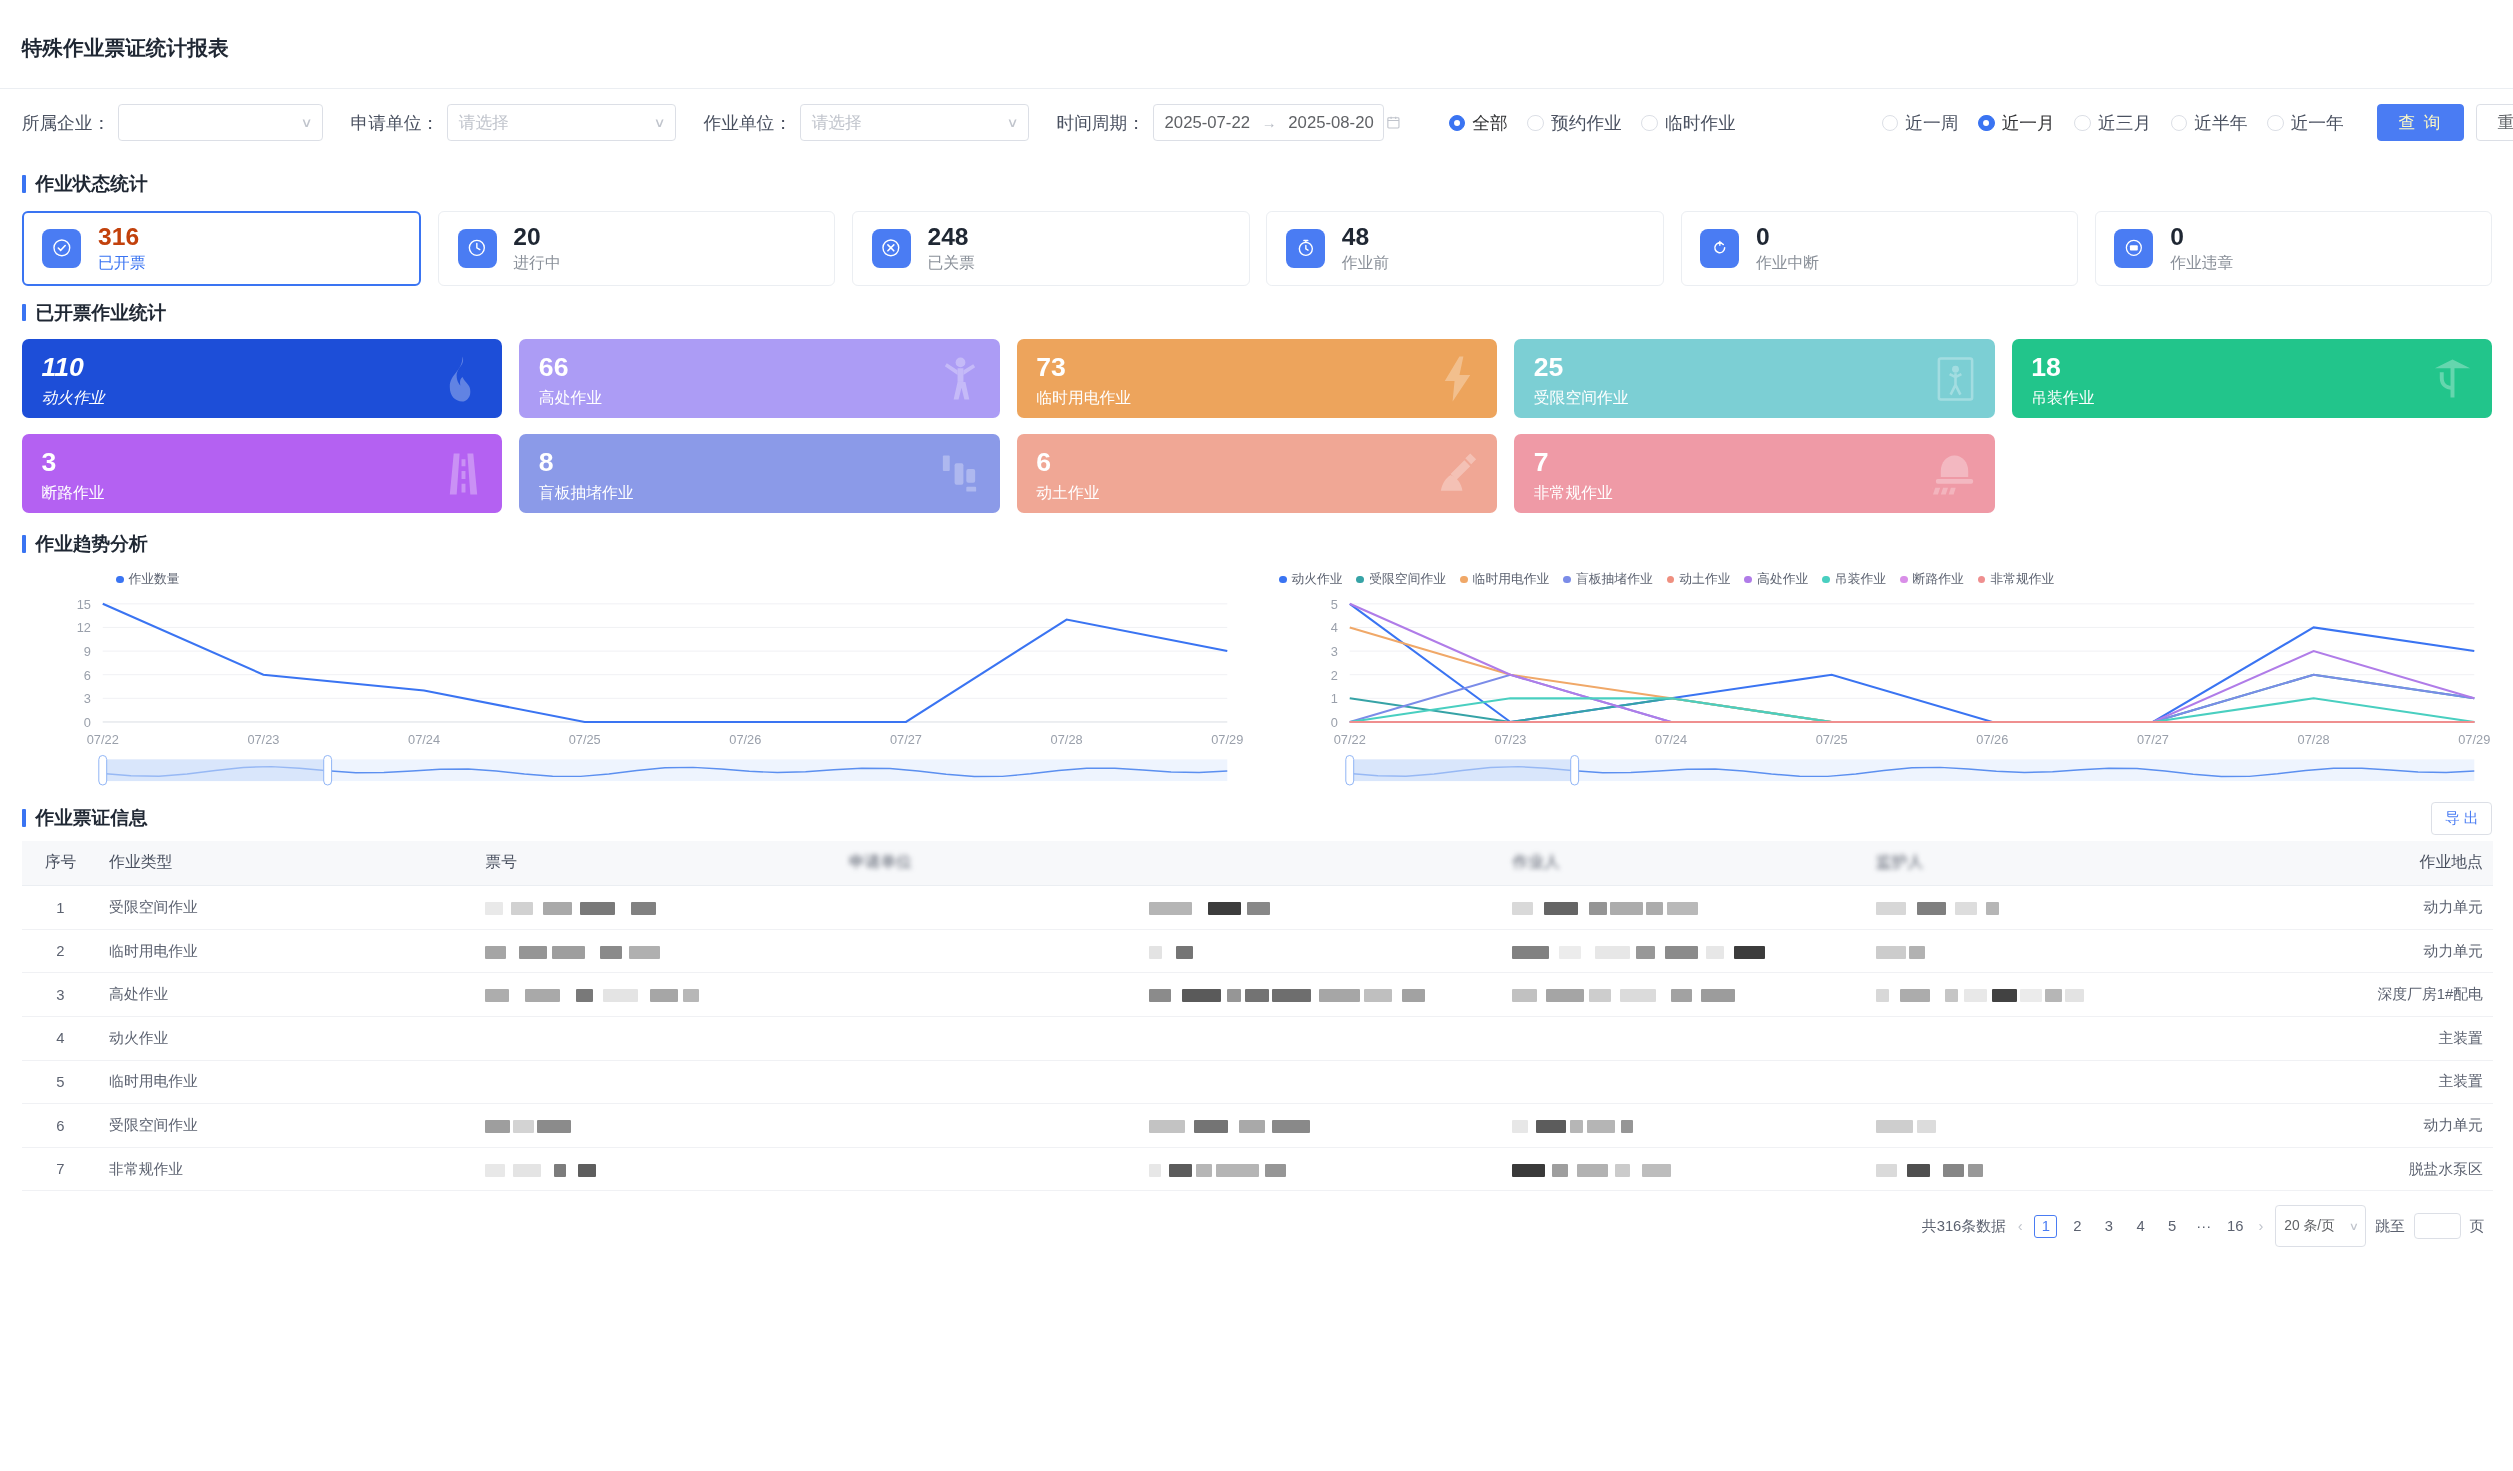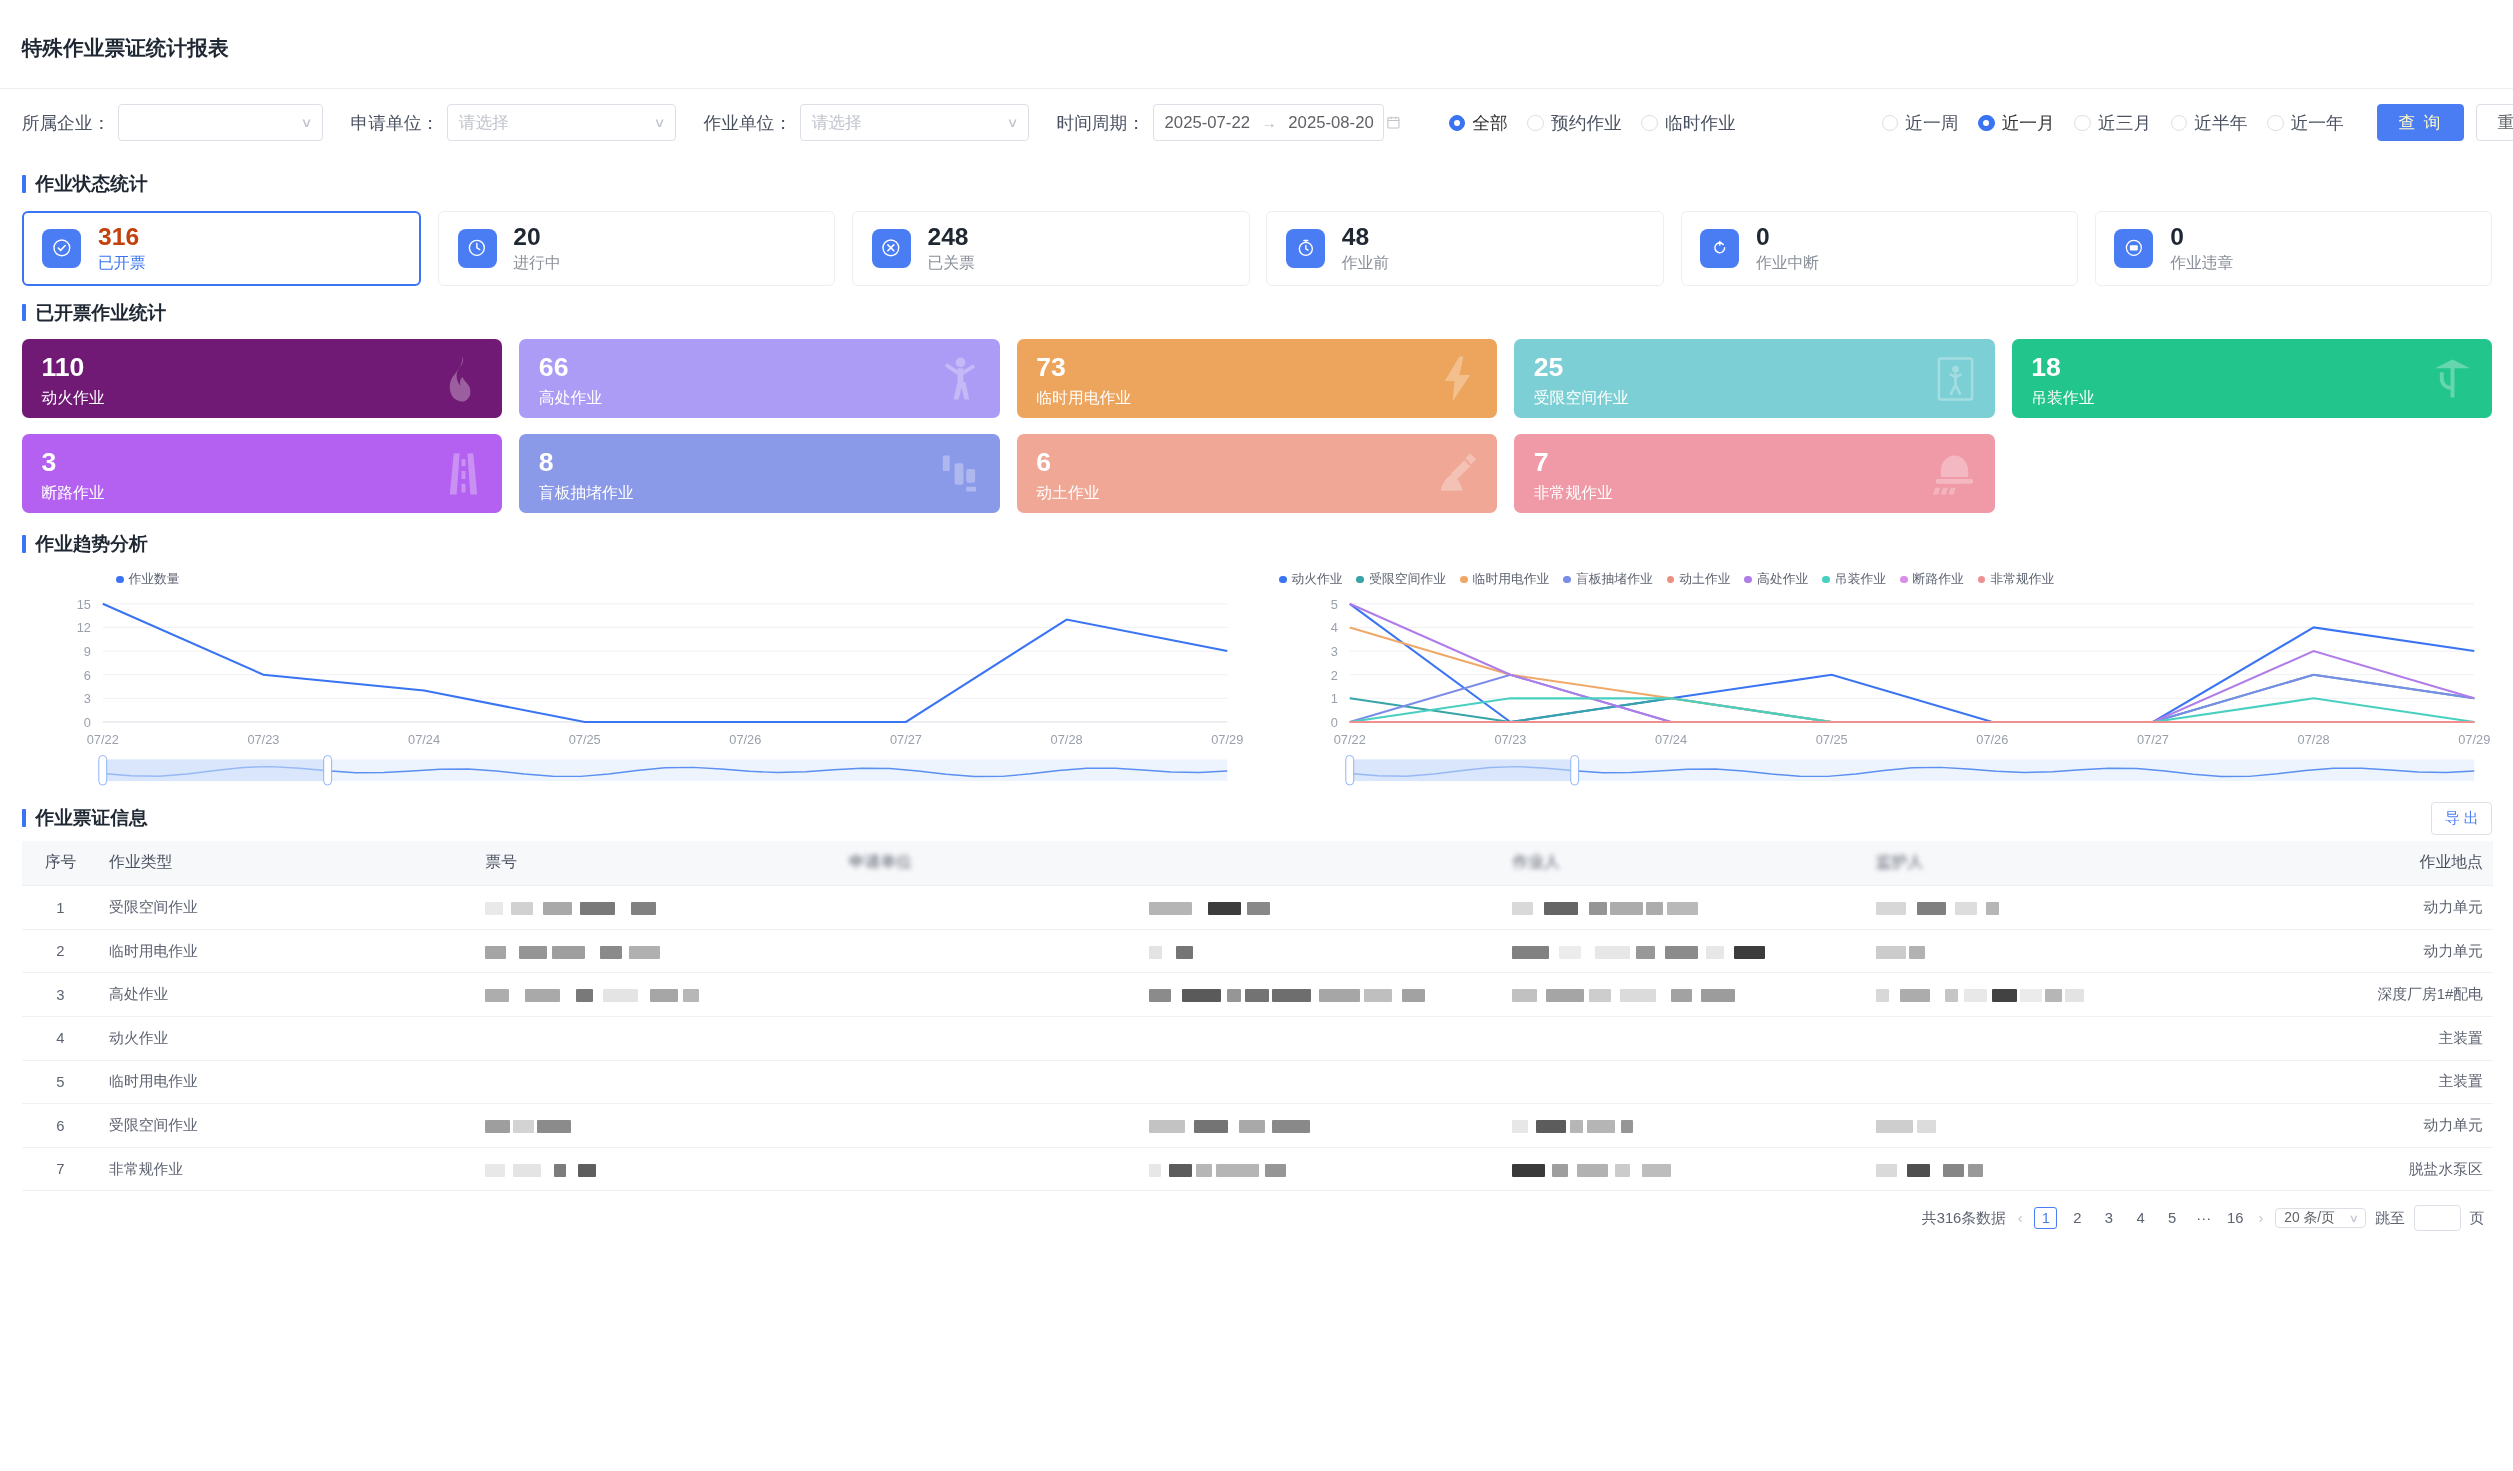--- a/index.html
+++ b/index.html
@@ -138,21 +138,21 @@
     display: flex; align-items: center; justify-content: flex-end; gap: 8.9px;
     padding: 13.8px 29.6px 0 0; font-size: 14.8px; color: #5c6270;
   }
   .pg-num {
     min-width: 22.7px; height: 22.7px; display: flex; align-items: center; justify-content: center;
     border-radius: 3px; padding: 0 3px;
   }
   .pg-num.cur { border: 1px solid #4a7cf3; color: #4a7cf3; }
   .pg-arrow { color: #c0c4cc; padding: 0 3px; }
   .pg-size {
-    width: 91px; height: 20px; border: 1px solid #dcdfe6; border-radius: 3.9px; background:#fff;
+    width: 91px; height: 42px; border: 1px solid #dcdfe6; border-radius: 3.9px; background:#fff;
     display: flex; align-items: center; justify-content: space-between; padding: 0 7.9px;
     font-size: 13.8px; color: #606266;
   }
   .pg-jump-input { width: 47px; height: 25.6px; border: 1px solid #dcdfe6; border-radius: 3.9px; background:#fff; }
 </style>
 </head>
 <body>
 
 <div class="page">
 
@@ -316,21 +316,21 @@
         </span>
       </div>
     </div>
 
   <div class="sec-title">
     <span class="sec-bar"></span>
     <span class="sec-text">已开票作业统计</span>
   </div>
   <div class="type-grid">
     <div class="type-row" id="type-row-1">
-        <div class="ty-card" style="background: #701a75;">
+        <div class="ty-card" style="background: #1d4ed8; font-style: italic;">
           <div class="ty-num">110</div>
           <div class="ty-lab">动火作业</div>
           <span class="ty-ico">
             <svg width="45" height="49" viewBox="0 0 46 50" fill="#fff">
               <path d="M23 2c3 9-6 11-6 20 0 6 4 10 4 10s-2-6 2-9c3 7 8 7 8 15 0 7-5 10-8 10-8 0-13-6-13-15C10 20 23 17 23 2z"></path>
             </svg>
           </span>
         </div>
         <div class="ty-card" style="background: rgb(172, 156, 245);">
           <div class="ty-num">66</div>

